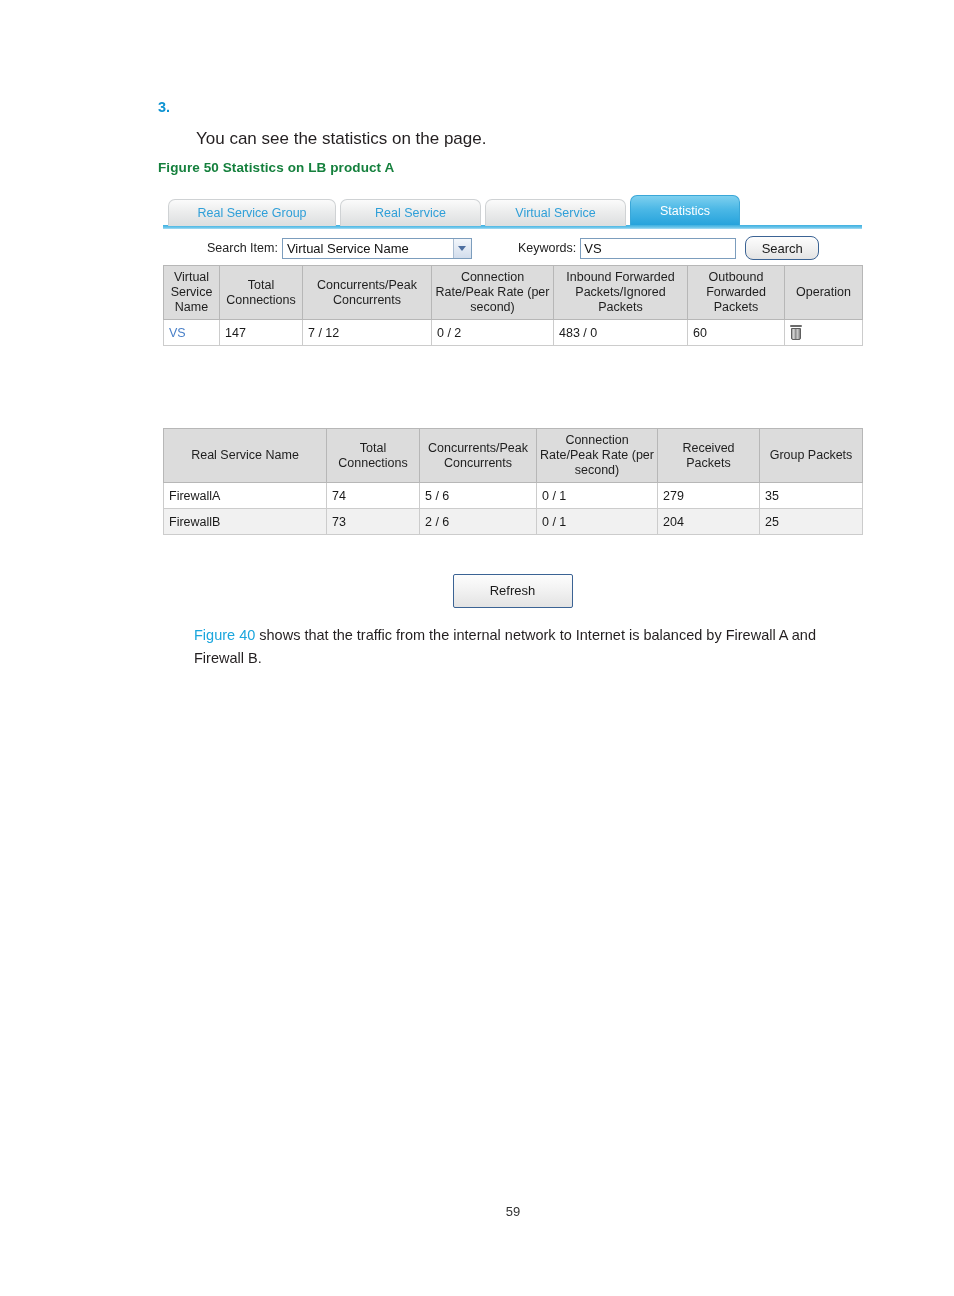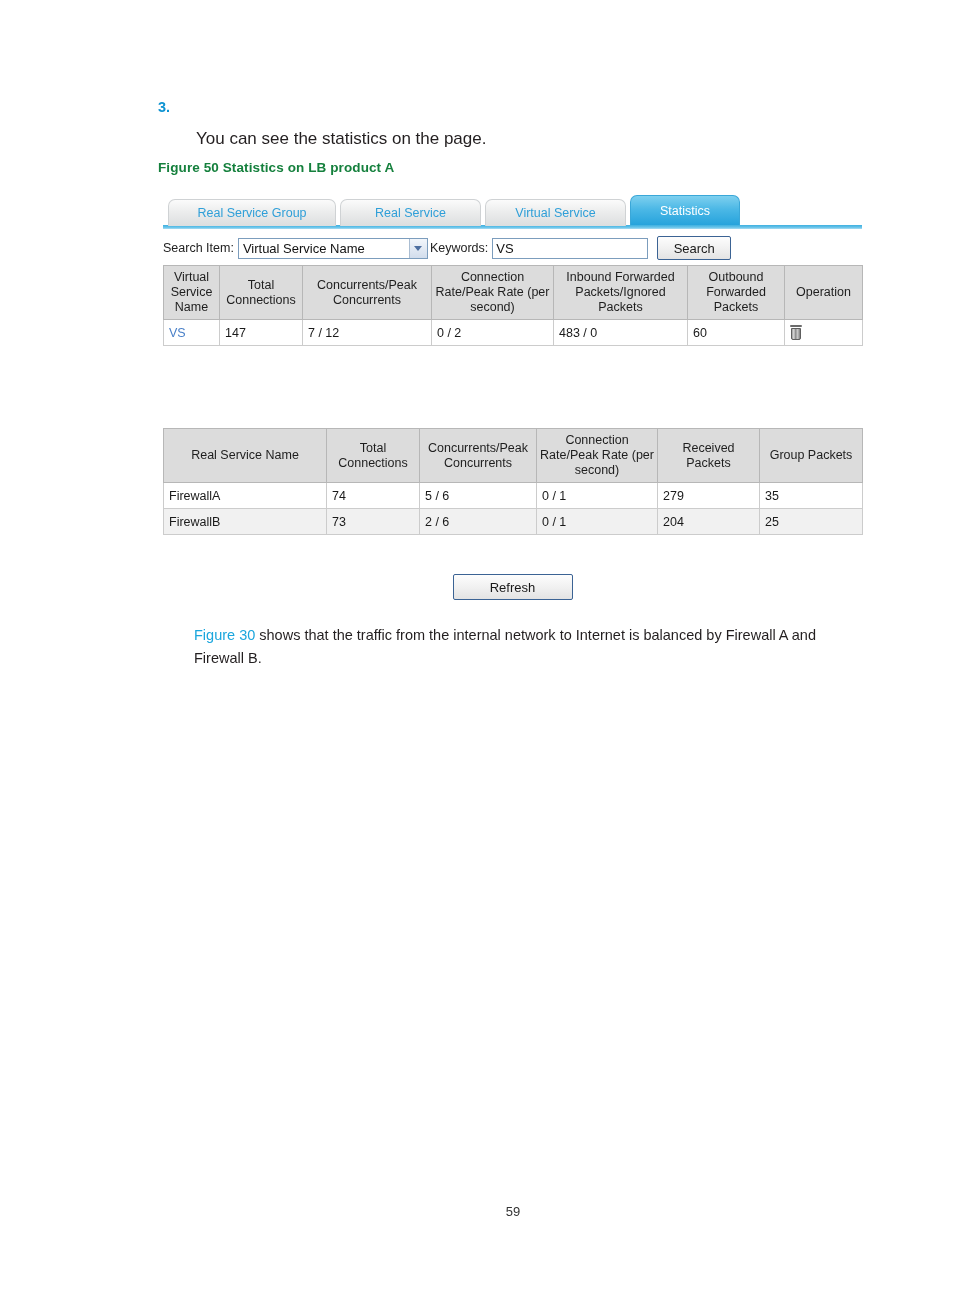--- a/index.html
+++ b/index.html
@@ -110,21 +110,21 @@
   
   .searchrow {
     display: flex;
     align-items: center;
     height: 30px;
     padding-left: 0;
     margin-top: 4px;
     font-size: 12.5px;
     color: #222;
   }
-  .searchrow .lbl { white-space: nowrap; }
+  .searchrow .lbl { white-space: nowrap; margin-left: 44px; }
   .select-box {
     position: relative;
     width: 190px;
     height: 21px;
     border: 1px solid #7c9dbd;
     background: #ffffff;
     margin: 0 2px 0 4px;
     display: flex;
     align-items: center;
     box-sizing: border-box;
@@ -173,21 +173,21 @@
     color: #1a1a1a;
     box-sizing: border-box;
     text-align: center;
     font-family: "Liberation Sans", sans-serif;
   }
   .btn-search {
     width: 74px;
     height: 24px;
     line-height: 22px;
     margin-left: 9px;
-    border-radius: 2px;
+    border-radius: 8px;
   }
 
   
   table.grid {
     border-collapse: collapse;
     width: 699px;
     table-layout: fixed;
     border: 1px solid #9aa7c4;
     font-size: 12.5px;
   }
@@ -245,21 +245,21 @@
 
   .refresh-wrap {
     position: absolute;
     left: 163px;
     top: 574px;
     width: 699px;
     text-align: center;
   }
   .btn-refresh {
     width: 120px;
-    height: 26px;
+    height: 34px;
     line-height: 24px;
     border-radius: 2px;
     display: inline-block;
   }
 
   .post-para {
     position: absolute;
     left: 194px;
     top: 624px;
     width: 672px;
@@ -390,15 +390,15 @@
       <td>204</td>
       <td>25</td>
     </tr>
   </tbody>
 </table>
 
 <div class="refresh-wrap">
   <button class="btn btn-refresh">Refresh</button>
 </div>
 
-<div class="post-para"><span class="figlink">Figure 30</span><span> shows that the traffic from the internal network to Internet is balanced by Firewall A and Firewall B.</span></div>
+<div class="post-para"><span class="figlink">Figure 40</span><span> shows that the traffic from the internal network to Internet is balanced by Firewall A and Firewall B.</span></div>
 
 <div class="pagenum">59</div>
 
 </body></html>

